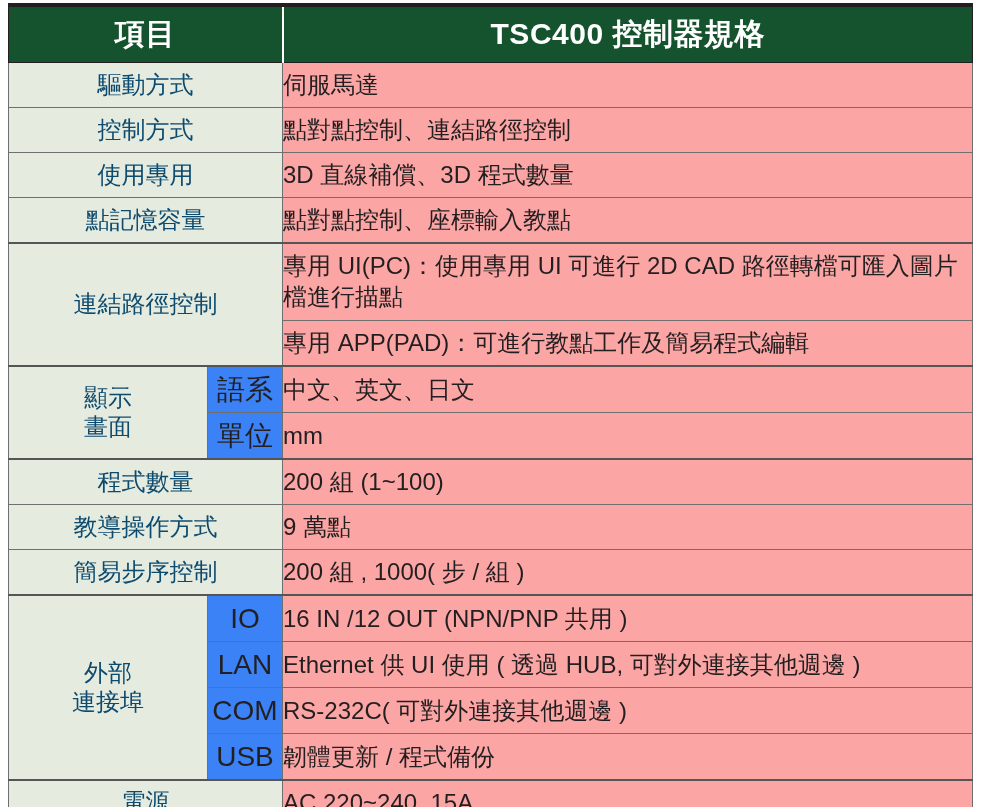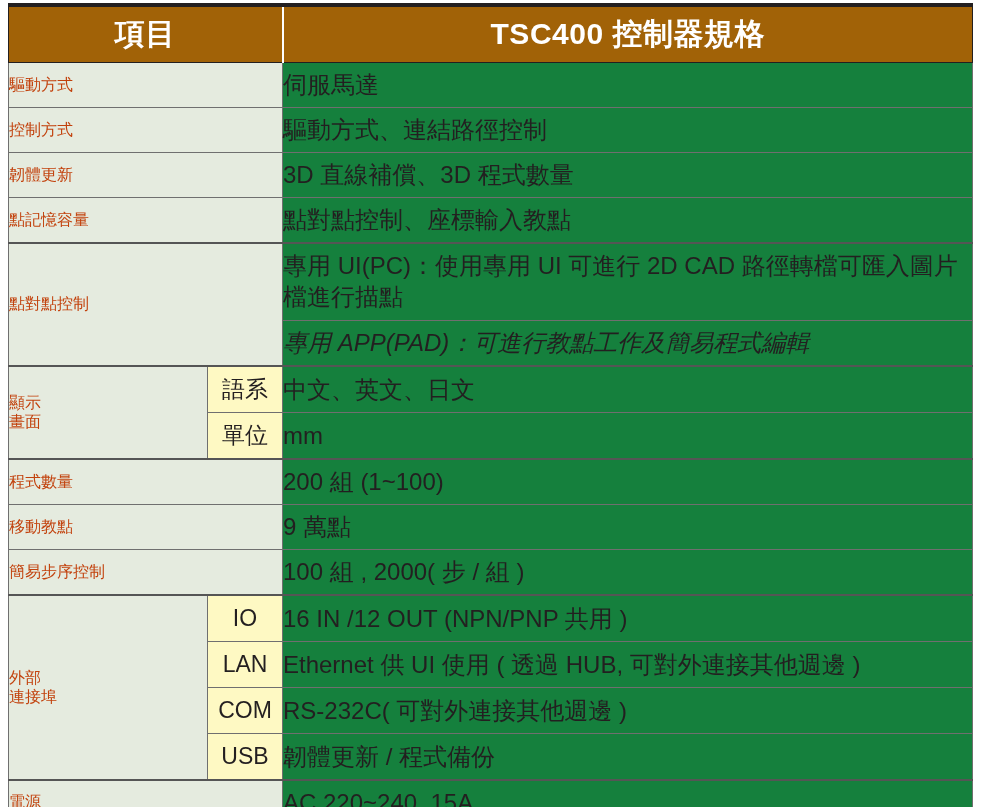--- a/index.html
+++ b/index.html
@@ -28,62 +28,62 @@
     border-top: 4px solid #231f20;
     border-bottom: 4px solid #231f20;
   }
   table.spec-table td, table.spec-table th {
     border: 1px solid #6f6f6f;
     padding: 0;
     vertical-align: middle;
   }
   
   .hdr {
-    background: #a16207;
+    background: #14532d;
     color: #ffffff;
     font-size: 30px;
     font-weight: bold;
     text-align: center;
     height: 55px;
     border-color: #231f20 !important;
     border-top: none;
     letter-spacing: 0.5px;
   }
   .hdr-item { border-right: 2px solid #ffffff !important; }
   
   .lbl {
     background: #e5ebdf;
-    color: #c2410c;
-    font-size: 16px;
-    text-align: left;
+    color: #0c4a6e;
+    font-size: 24px;
+    text-align: center;
     line-height: 1.18;
     white-space: nowrap;
   }
   .lbl-sub {
-    background: #fef9c3;
+    background: #3b82f6;
     color: #231f20;
-    font-size: 23px;
+    font-size: 28px;
     text-align: center;
     white-space: nowrap;
   }
   
   .val {
-    background: #15803d;
+    background: #fca5a5;
     color: #231f20;
     font-size: 24px;
     text-align: left;
     padding-left: 12px;
     line-height: 1.25;
   }
   .val-2line { line-height: 1.28; }
   
   .r-h   { height: 55px; }
   .r-1   { height: 44px; }
   .r-ui  { height: 76px; }
-  .r-app { height: 44px; font-style: italic; }
+  .r-app { height: 44px; }
   .r-dsp { height: 45px; }
   .r-io  { height: 45px; }
   .r-pwr { height: 43px; }
   
   .sep-top td, td.sep-top { border-top: 2px solid #555555 !important; }
 </style>
 </head>
 <body>
 
 <div id="spec-sheet">
@@ -100,35 +100,35 @@
         <th class="hdr r-h">TSC400 控制器規格</th>
       </tr>
 
       <tr>
         <td class="lbl r-1" colspan="2">驅動方式</td>
         <td class="val r-1">伺服馬達</td>
       </tr>
 
       <tr>
         <td class="lbl r-1" colspan="2">控制方式</td>
-        <td class="val r-1">驅動方式、連結路徑控制</td>
+        <td class="val r-1">點對點控制、連結路徑控制</td>
       </tr>
 
       <tr>
-        <td class="lbl r-1" colspan="2">韌體更新</td>
+        <td class="lbl r-1" colspan="2">使用專用</td>
         <td class="val r-1">3D 直線補償、3D 程式數量</td>
       </tr>
 
       <tr>
         <td class="lbl r-1" colspan="2">點記憶容量</td>
         <td class="val r-1">點對點控制、座標輸入教點</td>
       </tr>
 
       <tr>
-        <td class="lbl sep-top" colspan="2" rowspan="2">點對點控制</td>
+        <td class="lbl sep-top" colspan="2" rowspan="2">連結路徑控制</td>
         <td class="val val-2line r-ui sep-top">專用 UI(PC)：使用專用 UI 可進行 2D CAD 路徑轉檔可匯入圖片檔進行描點</td>
       </tr>
       <tr>
         <td class="val r-app">專用 APP(PAD)：可進行教點工作及簡易程式編輯</td>
       </tr>
 
       <tr>
         <td class="lbl sep-top" rowspan="2">
           <span>顯示</span><br>
           <span>畫面</span>
@@ -140,27 +140,27 @@
         <td class="lbl-sub r-dsp">單位</td>
         <td class="val r-dsp">mm</td>
       </tr>
 
       <tr>
         <td class="lbl r-1 sep-top" colspan="2">程式數量</td>
         <td class="val r-1 sep-top">200 組 (1~100)</td>
       </tr>
 
       <tr>
-        <td class="lbl r-1" colspan="2">移動教點</td>
+        <td class="lbl r-1" colspan="2">教導操作方式</td>
         <td class="val r-1">9 萬點</td>
       </tr>
 
       <tr>
         <td class="lbl r-1" colspan="2">簡易步序控制</td>
-        <td class="val r-1">100 組 , 2000( 步 / 組 )</td>
+        <td class="val r-1">200 組 , 1000( 步 / 組 )</td>
       </tr>
 
       <tr>
         <td class="lbl sep-top" rowspan="4">
           <span>外部</span><br>
           <span>連接埠</span>
         </td>
         <td class="lbl-sub r-io sep-top">IO</td>
         <td class="val r-io sep-top">16 IN /12 OUT (NPN/PNP 共用 )</td>
       </tr>

